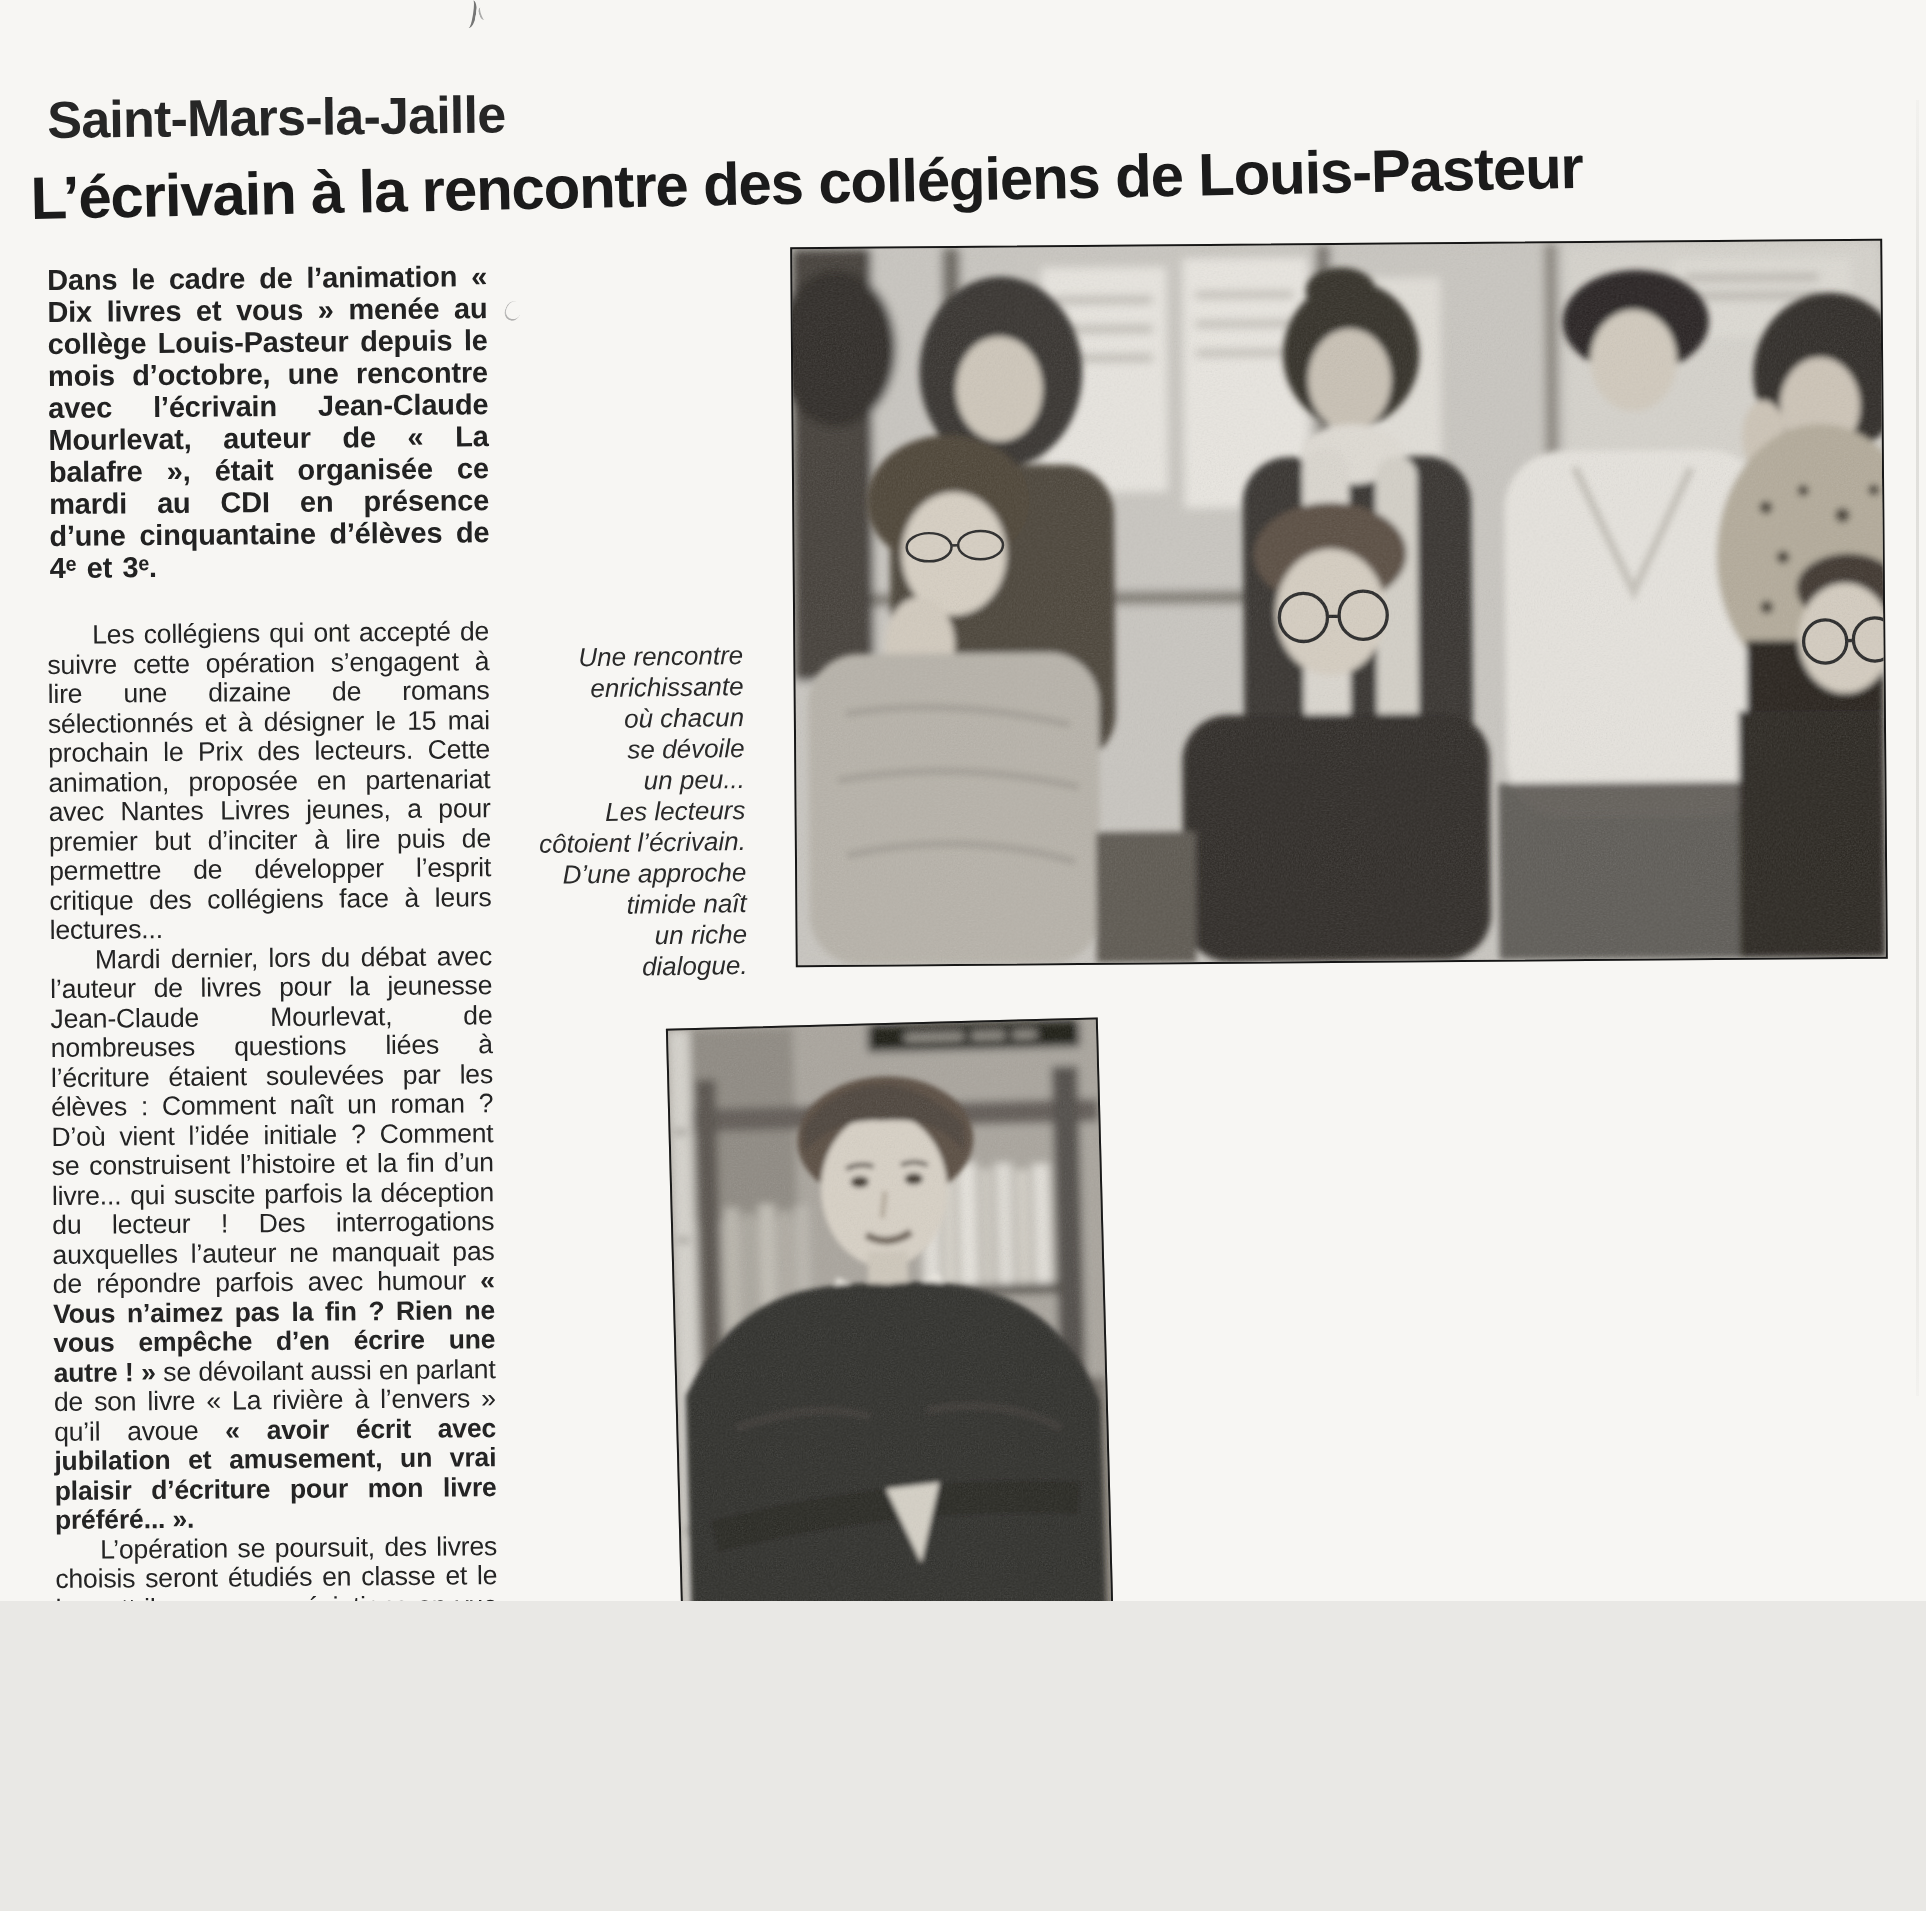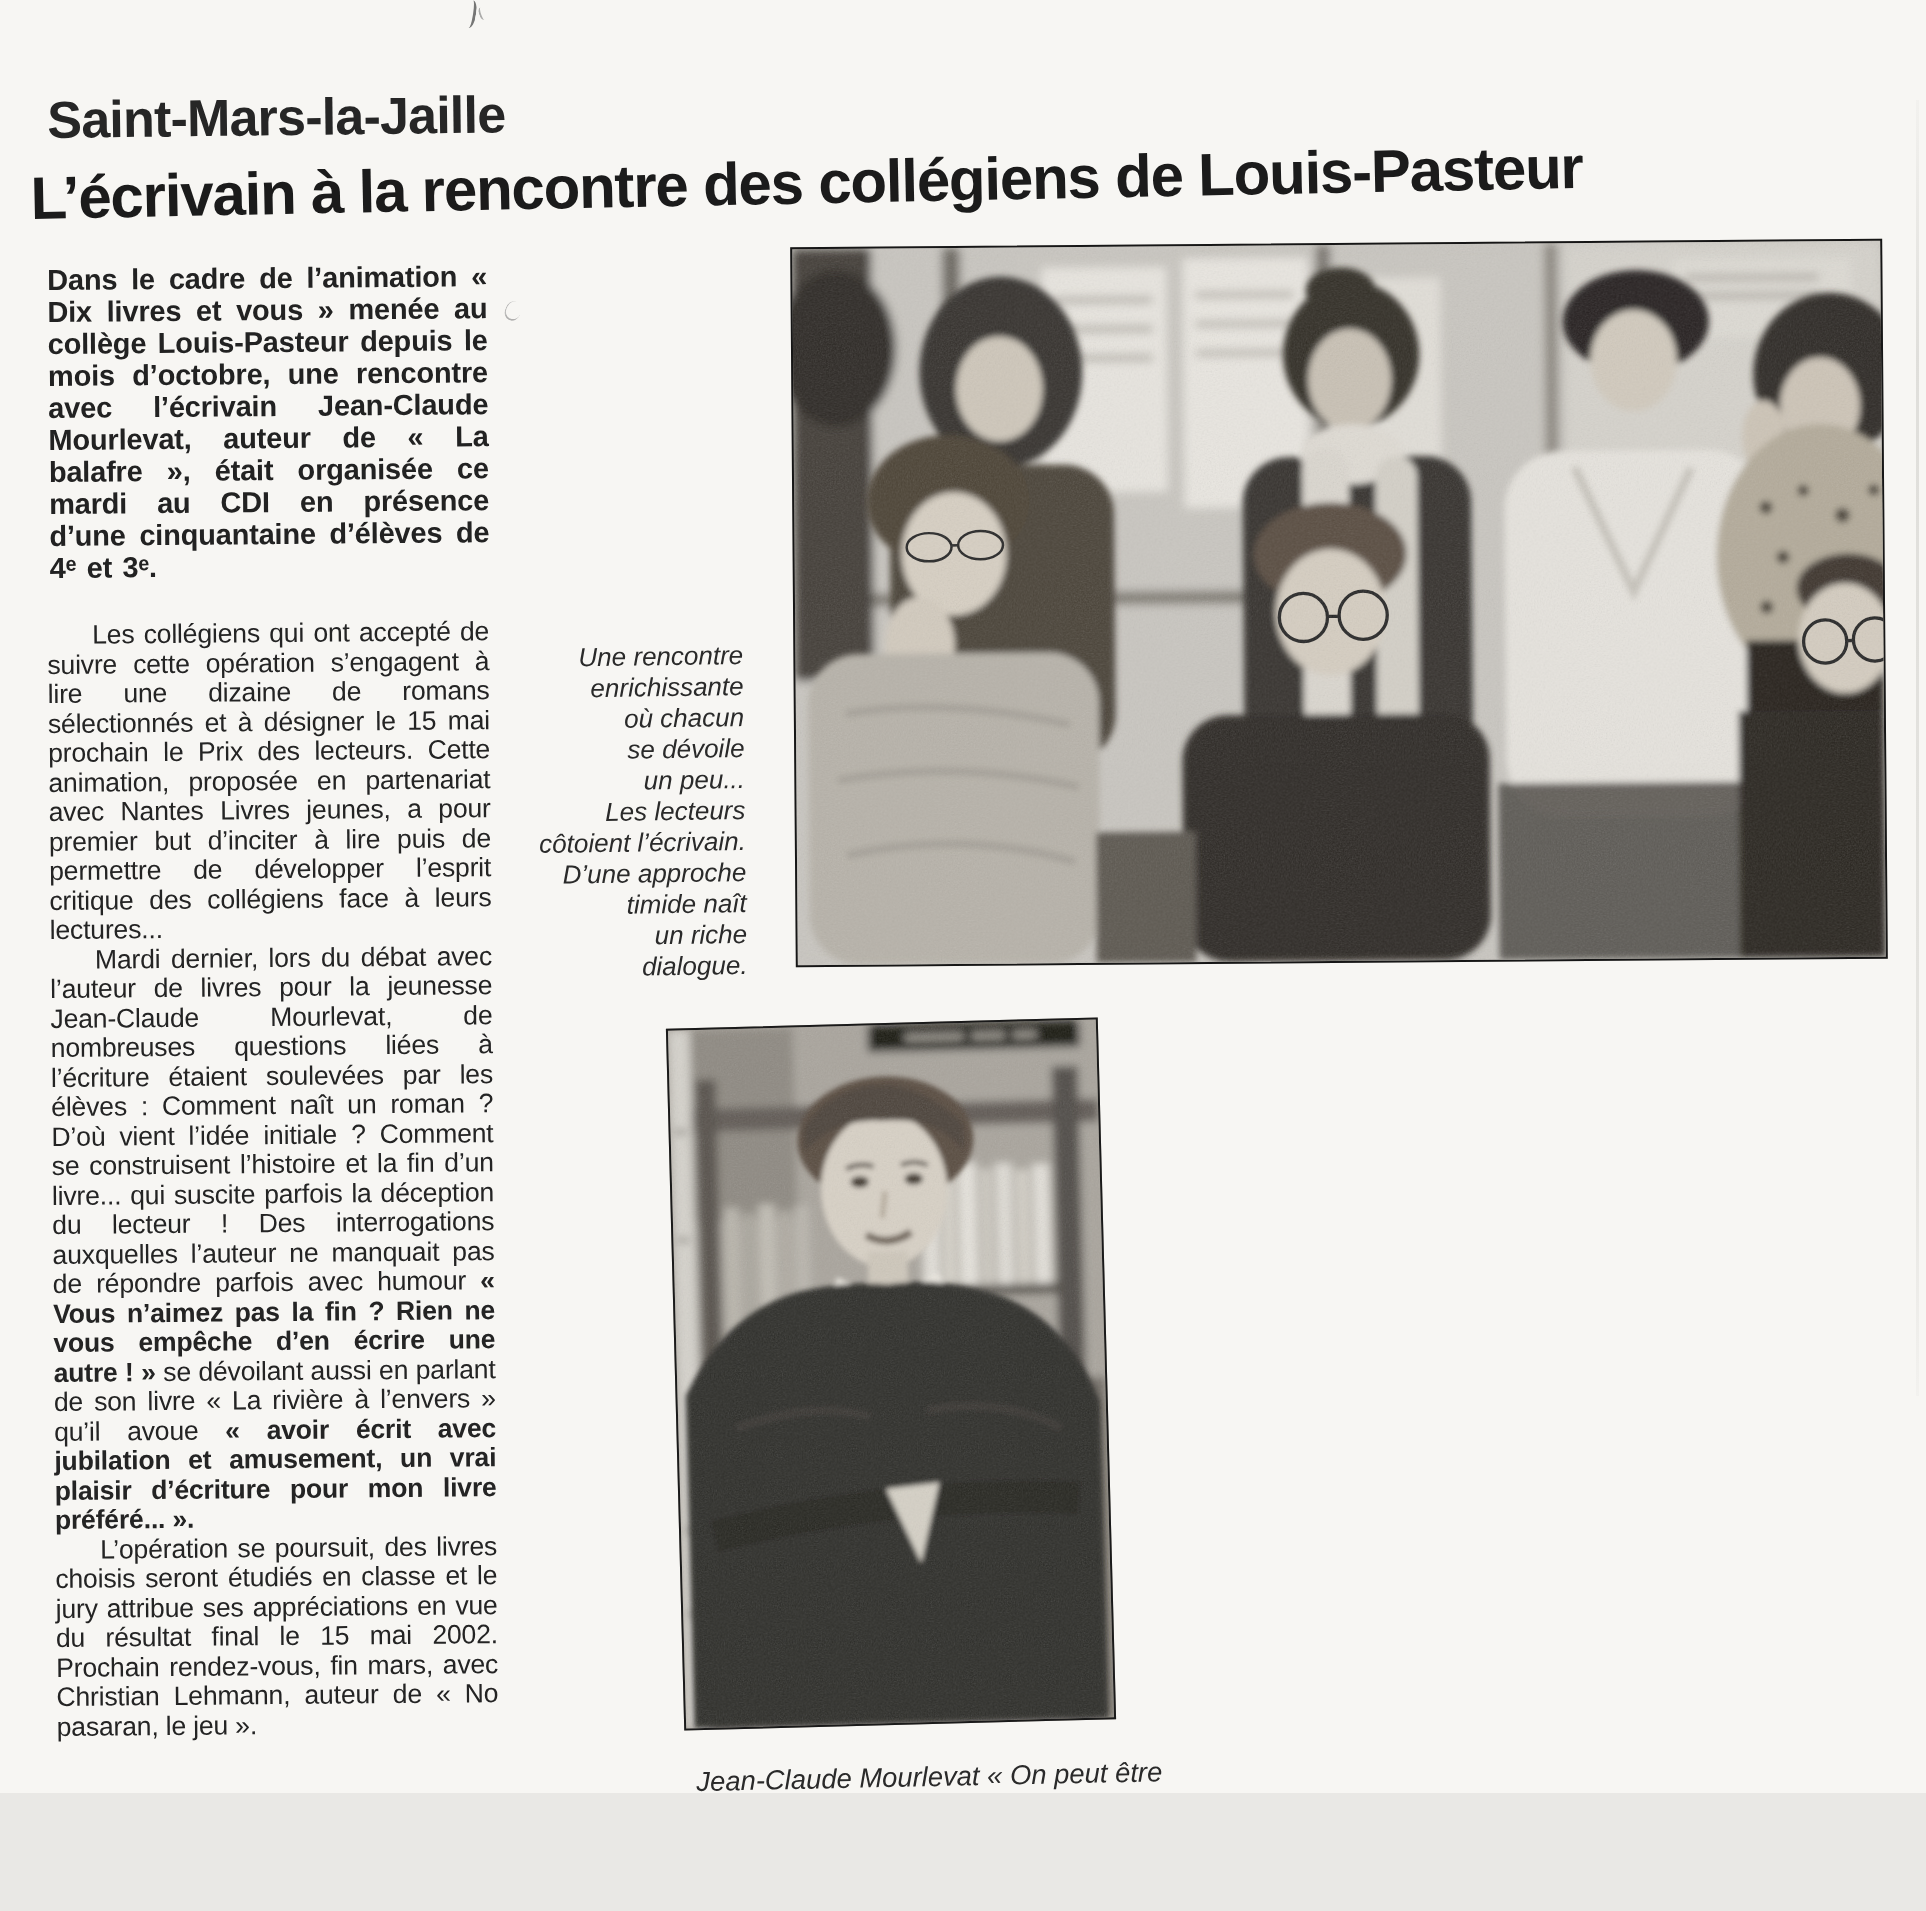--- a/index.html
+++ b/index.html
@@ -1,17 +1,17 @@
 <!DOCTYPE html>
 <html lang="fr" style="font-size:13.3px"><head>
 <meta charset="utf-8">
 <style>
   html,body { margin:0; padding:0; background:#e9e8e5; }
   .page {
-    position:relative; width:1926px; height:1793px;
+    position:relative; width:1926px; height:1601px;
     background:#f7f6f3; overflow:hidden;
     font-family:"Liberation Sans", sans-serif; color:#1c1c1c;
   }
   
   .kicker {
     position:absolute; left:47px; top:90px; margin:0;
     font-size:52px; font-weight:bold; letter-spacing:-0.8px;
     color:#262626; transform:rotate(-0.7deg); transform-origin:left top;
     white-space:nowrap;
   }

